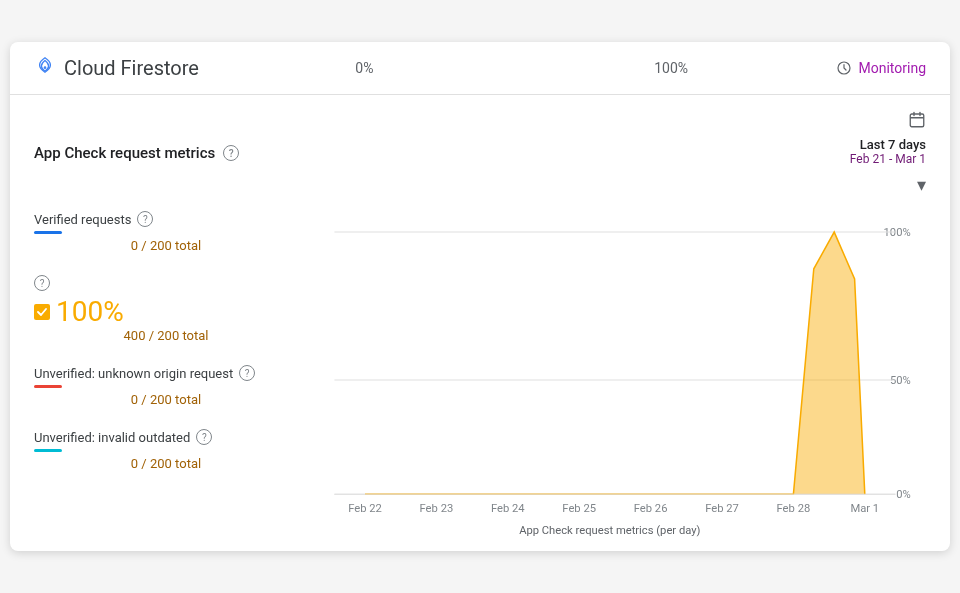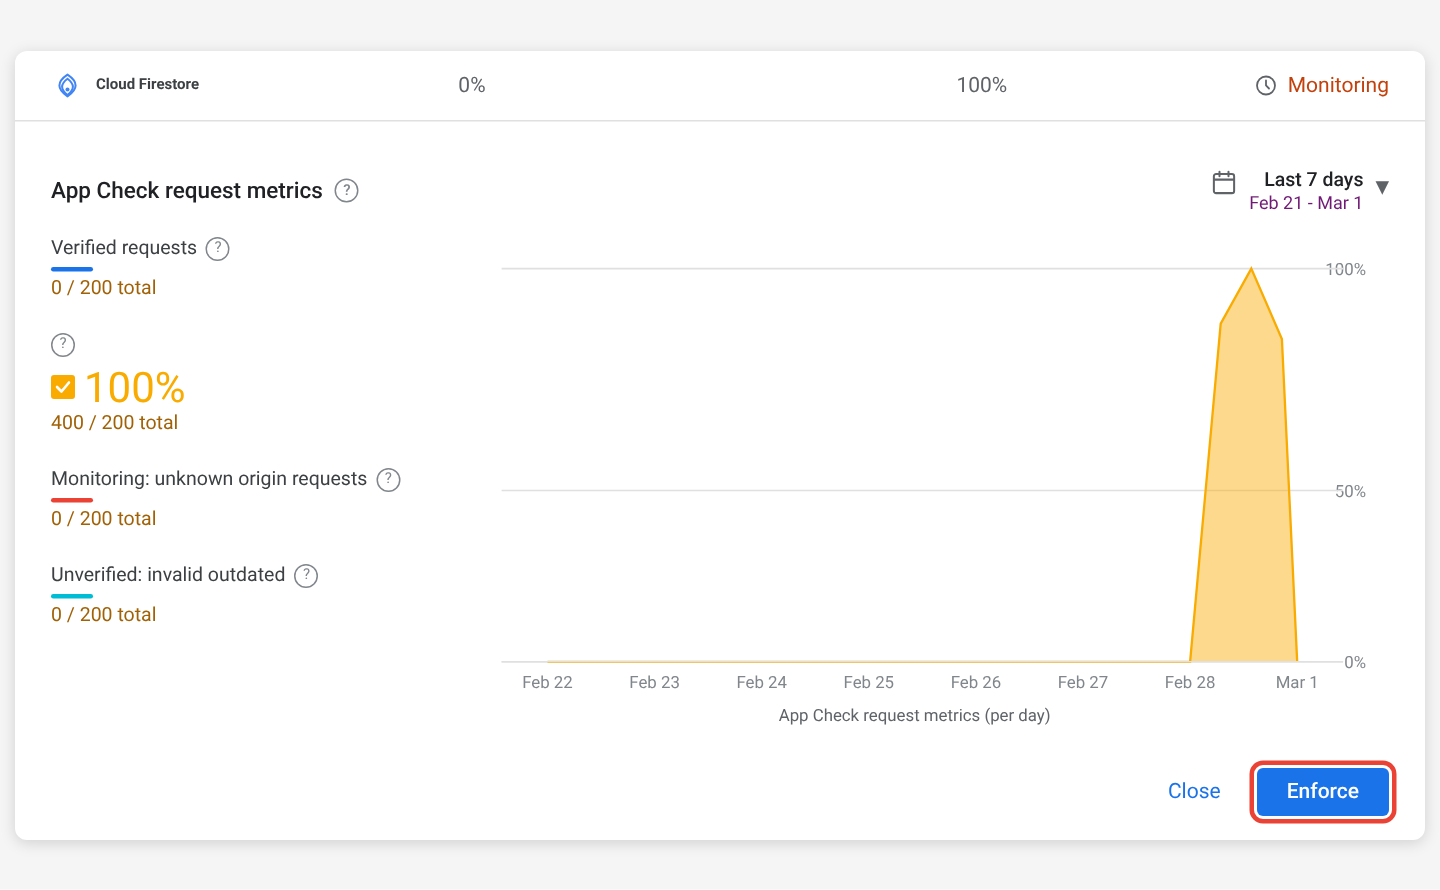--- a/index.html
+++ b/index.html
@@ -21,47 +21,45 @@
     
     .top-bar {
       display: flex;
       align-items: center;
       padding: 14px 24px;
       border-bottom: 1px solid #e0e0e0;
       gap: 24px;
     }
     .top-bar-service {
       display: flex;
-      align-items: center;
       gap: 8px;
-      font-size: 10px;
+      font-size: 20px;
       color: #3c4043;
-      font-weight: bold;
     }
     .firestore-icon {
       width: 22px;
       height: 18px;
     }
     .top-bar-percent {
       font-size: 14px;
       color: #5f6368;
       flex: 1;
       text-align: center;
     }
     .top-bar-monitoring {
       display: flex;
       align-items: flex-end;
       gap: 6px;
       font-size: 14px;
-      color: #c2410c;
+      color: #a21caf;
       margin-left: auto;
     }
     
     .main-content {
-      padding: 32px 24px 0 24px;
+      padding: 16px 24px 0 24px;
     }
     .section-header {
       display: flex;
       align-items: center;
       justify-content: space-between;
       margin-bottom: 16px;
     }
     .section-title {
       display: flex;
       align-items: center;
@@ -78,38 +76,40 @@
       display: flex;
       align-items: center;
       justify-content: center;
       font-size: 10px;
       color: #80868b;
       cursor: pointer;
       flex-shrink: 0;
     }
     .date-filter {
       display: flex;
-      align-items: flex-start;
+      align-items: flex-end;
       gap: 8px;
       font-size: 13px;
       color: #3c4043;
       cursor: pointer;
+      flex-direction: column;
     }
     .date-filter-text { text-align: right; }
     .date-filter-text .label { font-weight: 500; font-size: 13px; color: #202124; }
     .date-filter-text .sub { font-size: 12px; color: #701a75; }
     
     .chart-section {
       display: flex;
       gap: 0;
     }
     .metrics-list {
       width: 280px;
       flex-shrink: 0;
       padding-right: 16px;
+      text-align: center;
     }
     .metric-item {
       margin-bottom: 22px;
     }
     .metric-label {
       display: flex;
       align-items: center;
       gap: 6px;
       font-size: 13px;
       color: #3c4043;
@@ -258,21 +258,21 @@
                 <polyline points="1,4 4,7 9,1" stroke="white" stroke-width="1.8" fill="none" stroke-linecap="round" stroke-linejoin="round"></polyline>
               </svg>
             </div>
             <span>100%</span>
           </div>
           <div class="metric-value">400 / 200 total</div>
         </div>
 
         <div class="metric-item">
           <div class="metric-label">
-            <span>Monitoring: unknown origin requests</span>
+            <span>Unverified: unknown origin request</span>
             <div class="help-icon">?</div>
           </div>
           <div class="metric-line" style="background:#ea4335;"></div>
           <div class="metric-value">0 / 200 total</div>
         </div>
 
         <div class="metric-item">
           <div class="metric-label">
             <span>Unverified: invalid outdated</span>
             <div class="help-icon">?</div>
@@ -306,17 +306,13 @@
           <text x="400" y="288" text-anchor="middle" font-size="11" fill="#80868b">Feb 27</text>
           <text x="470" y="288" text-anchor="middle" font-size="11" fill="#80868b">Feb 28</text>
           <text x="540" y="288" text-anchor="middle" font-size="11" fill="#80868b">Mar 1</text>
 
           <text x="290" y="310" text-anchor="middle" font-size="11" fill="#5f6368">App Check request metrics (per day)</text>
         </svg>
       </div>
     </div>
   </div>
 
-  <div class="footer">
-    <button class="btn-close">Close</button>
-    <button class="btn-enforce">Enforce</button>
-  </div>
 </div>
 
 </body></html>

